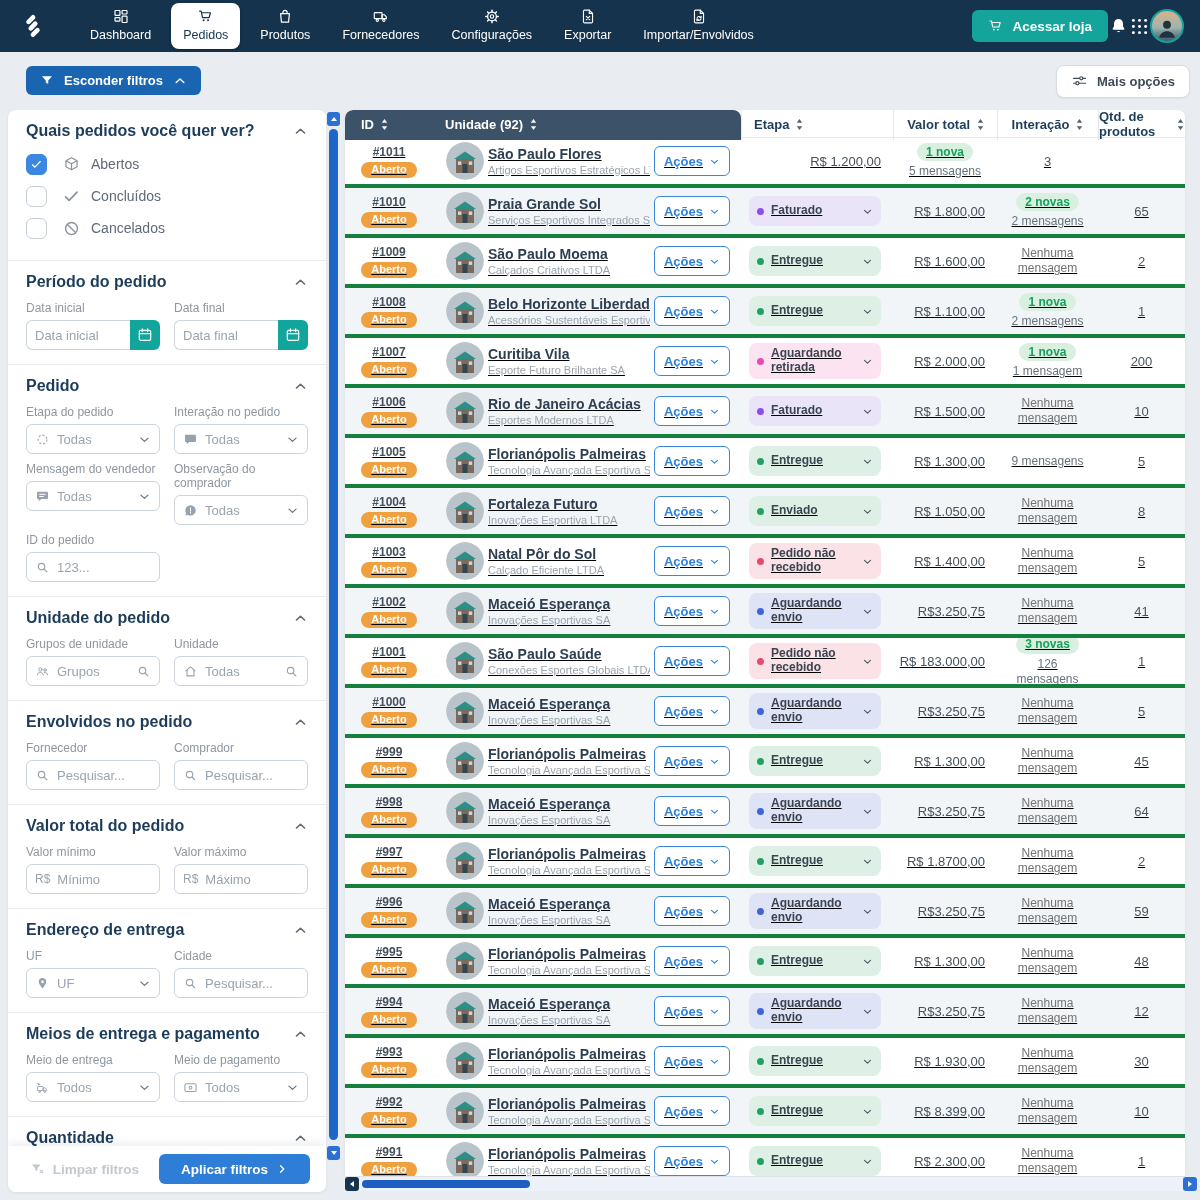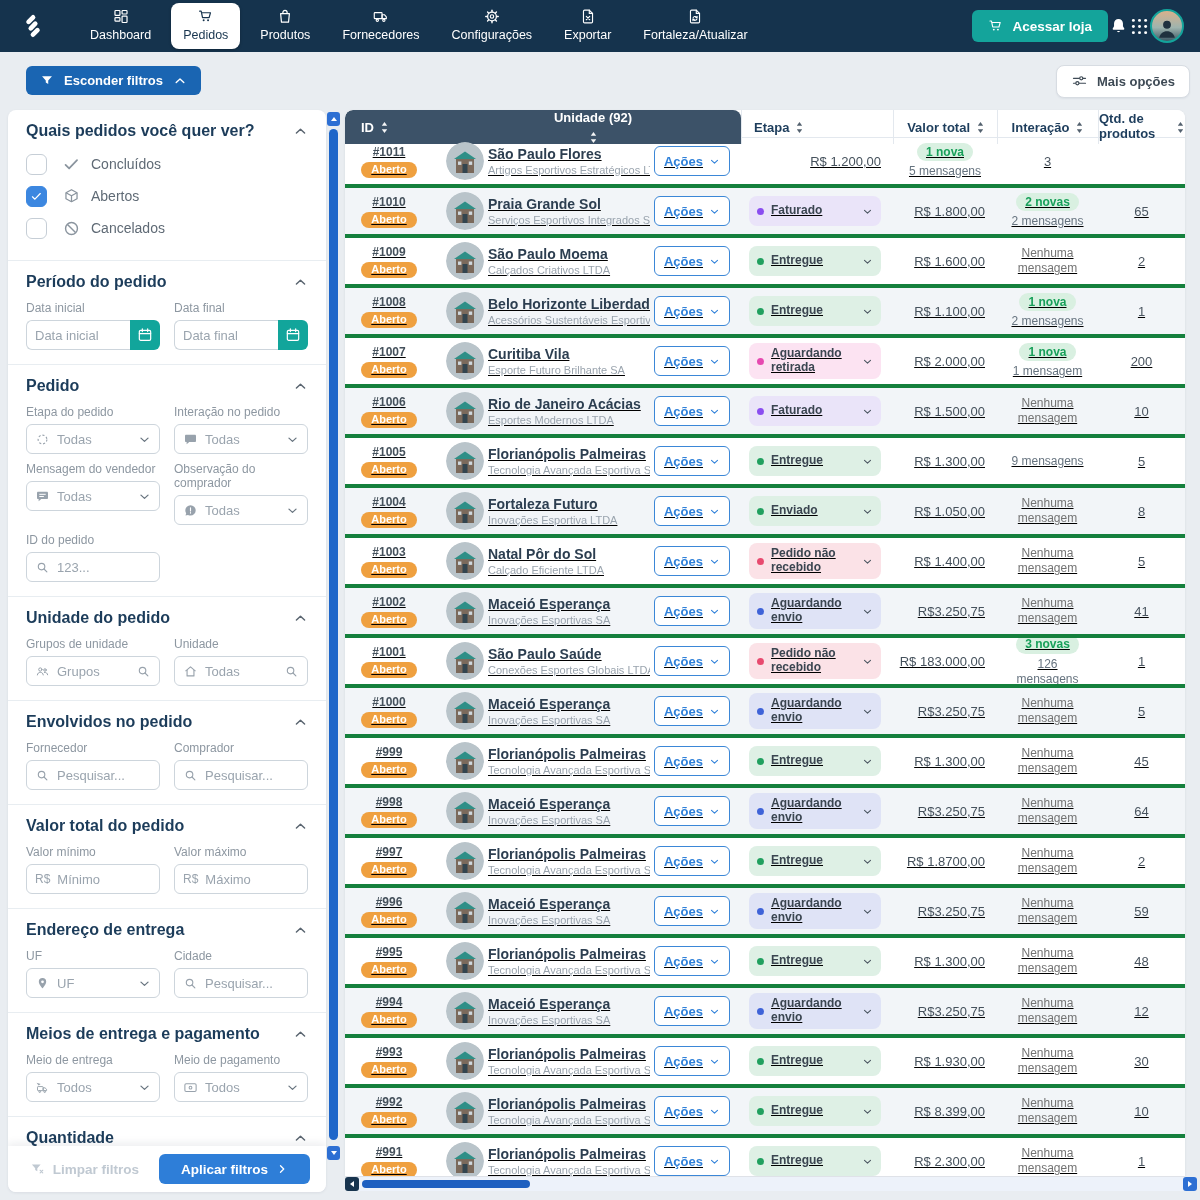--- a/index.html
+++ b/index.html
@@ -97,21 +97,21 @@
   
   .table-card { position:absolute; left:345px; top:110px; width:840px; height:1066px; background:#fff;
     border-radius:8px 8px 0 0; overflow:hidden; box-shadow:0 1px 3px rgba(20,40,60,.08); }
   .thead, .trow { display:grid; grid-template-columns:88px 308px 152px 104px 101px 87px; }
   .thead { height:28px; border-bottom:1px solid #e3e8ee; background:#fff; }
   .th { display:flex; align-items:center; gap:6px; font-size:13px; font-weight:700; color:#1d3d5c; }
   .th svg { width:9px; height:13px; color:#53616e; cursor:pointer; flex:0 0 auto; }
   .th.dark { background:#3c5268; color:#fff; }
   .th.dark svg { color:#fff; opacity:.95; }
   .th-id { padding-left:16px; border-top-left-radius:8px; }
-  .th-unit { padding-left:12px; border-top-right-radius:8px;flex-direction:column; }
+  .th-unit { padding-left:12px; border-top-right-radius:8px; }
   .th-stage, .th-valor, .th-inter, .th-qty { border-left:1px solid #e3e8ee; }
   .th-stage { padding-left:12px; }
   .th-valor { justify-content:flex-end; padding-right:12px; }
   .th-inter { justify-content:center; }
   .th-qty { justify-content:space-between; }
   .th-qty .lbl2 { width:62px; line-height:1.15; }
   .trow { height:50px; border-bottom:4px solid #15803d;text-decoration:underline; }
   .trow:nth-child(even) { background:#f2f5f8; }
   .td { display:flex; align-items:center; overflow:hidden; }
   .td-id { flex-direction:column; justify-content:center; gap:3px; }
@@ -366,21 +366,21 @@
       <div class="nav-item">
     <svg class="nicon">
           <use href="#sym-file-export-icon" xlink:href="#sym-file-export-icon"></use>
         </svg>
     <span class="nlabel">Exportar</span>
   </div>
       <div class="nav-item">
     <svg class="nicon">
           <use href="#sym-file-import-icon" xlink:href="#sym-file-import-icon"></use>
         </svg>
-    <span class="nlabel">Fortaleza/Atualizar</span>
+    <span class="nlabel">Importar/Envolvidos</span>
   </div>
     </nav>
   <div class="nav-right">
     <button class="store-btn">
       <svg>
           <use href="#sym-cart-icon"></use>
         </svg>
       <span>Acessar loja</span>
     </button>
     <span class="nav-icon-btn">
@@ -423,38 +423,38 @@
 
   <section class="fsec">
     <div class="fsec-head">
       <h3>Quais pedidos você quer ver?</h3>
       <svg>
           <use href="#sym-chevron-up-icon"></use>
         </svg>
     </div>
     <div id="status-options">
         <div class="opt-row">
+    <span class="cbox checked">
+      <svg>
+              <use href="#sym-check-icon"></use>
+            </svg>
+    </span>
+    <svg class="oicon">
+            <use href="#sym-open-box-icon" xlink:href="#sym-open-box-icon"></use>
+          </svg>
+    <span class="olabel">Abertos</span>
+  </div>
+        <div class="opt-row">
     <span class="cbox">
       
     </span>
     <svg class="oicon">
             <use href="#sym-check-icon" xlink:href="#sym-check-icon"></use>
           </svg>
     <span class="olabel">Concluídos</span>
-  </div>
-        <div class="opt-row">
-    <span class="cbox checked">
-      <svg>
-              <use href="#sym-check-icon"></use>
-            </svg>
-    </span>
-    <svg class="oicon">
-            <use href="#sym-open-box-icon" xlink:href="#sym-open-box-icon"></use>
-          </svg>
-    <span class="olabel">Abertos</span>
   </div>
         <div class="opt-row">
     <span class="cbox">
       
     </span>
     <svg class="oicon">
             <use href="#sym-cancel-icon" xlink:href="#sym-cancel-icon"></use>
           </svg>
     <span class="olabel">Cancelados</span>
   </div>

